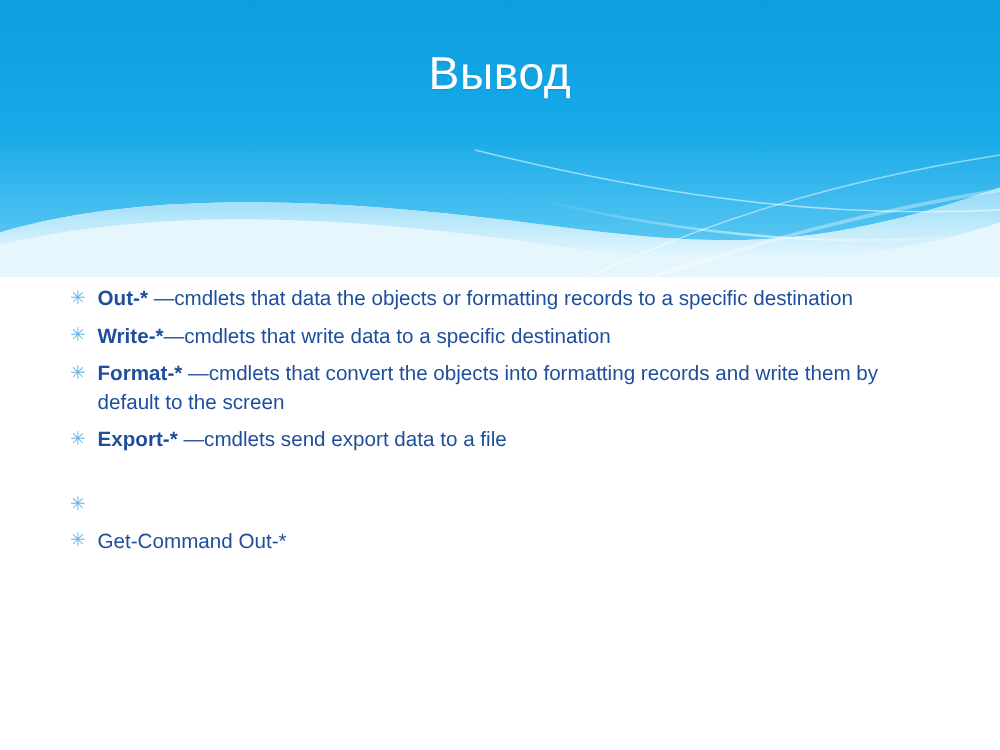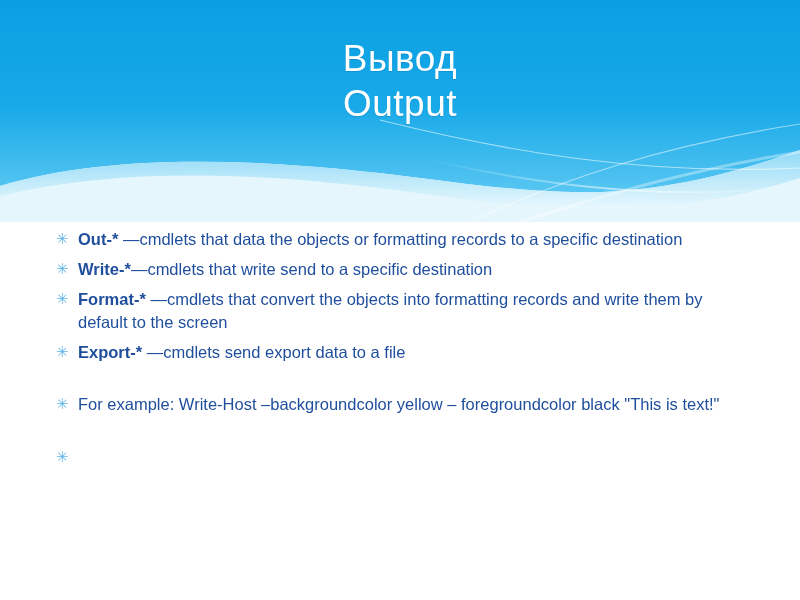--- a/index.html
+++ b/index.html
@@ -111,46 +111,45 @@
       <path d="M0,196 C140,162 300,176 440,196 C580,216 690,214 800,178 L800,222 L0,222 Z" fill="#e6f6fd"></path>
       <path d="M380,120 C500,150 640,176 800,168" stroke="#ffffff" stroke-opacity="0.55" stroke-width="1.2" fill="none"></path>
       <path d="M470,222 C560,180 660,146 800,124" stroke="#ffffff" stroke-opacity="0.5" stroke-width="1.2" fill="none"></path>
       <path d="M430,160 C560,190 680,200 800,186" stroke="url(#wispGrad)" stroke-width="2" fill="none"></path>
       <path d="M520,222 C620,190 700,168 800,152" stroke="#ffffff" stroke-opacity="0.35" stroke-width="3" fill="none"></path>
     </svg>
   </div>
 
   <div class="title-block">
     <span class="title-line">Вывод</span>
-    <span class="title-line">Output</span>
   </div>
 
   <div class="content">
     <ul class="bullets">
       <li class="bullet">
         <span class="marker">✳</span>
         <span class="b">Out-*</span><span> —cmdlets that data the objects or formatting records to a specific destination</span>
       </li>
       <li class="bullet">
         <span class="marker">✳</span>
-        <span class="b">Write-*</span><span>—cmdlets that write send to a specific destination</span>
+        <span class="b">Write-*</span><span>—cmdlets that write data to a specific destination</span>
       </li>
       <li class="bullet">
         <span class="marker">✳</span>
         <span class="b">Format-*</span><span> —cmdlets that convert the objects into formatting records and write them by default to the screen</span>
       </li>
       <li class="bullet">
         <span class="marker">✳</span>
         <span class="b">Export-*</span><span> —cmdlets send export data to a file</span>
       </li>
       <li class="spacer"></li>
       <li class="bullet">
         <span class="marker">✳</span>
-        <span>For example: Write-Host –backgroundcolor yellow – foregroundcolor black "This is text!"</span>
       </li>
       <li class="spacer"></li>
       <li class="bullet">
         <span class="marker">✳</span>
+        <span>Get-Command Out-*</span>
       </li>
     </ul>
   </div>
 
 </div>
 
 </body></html>

